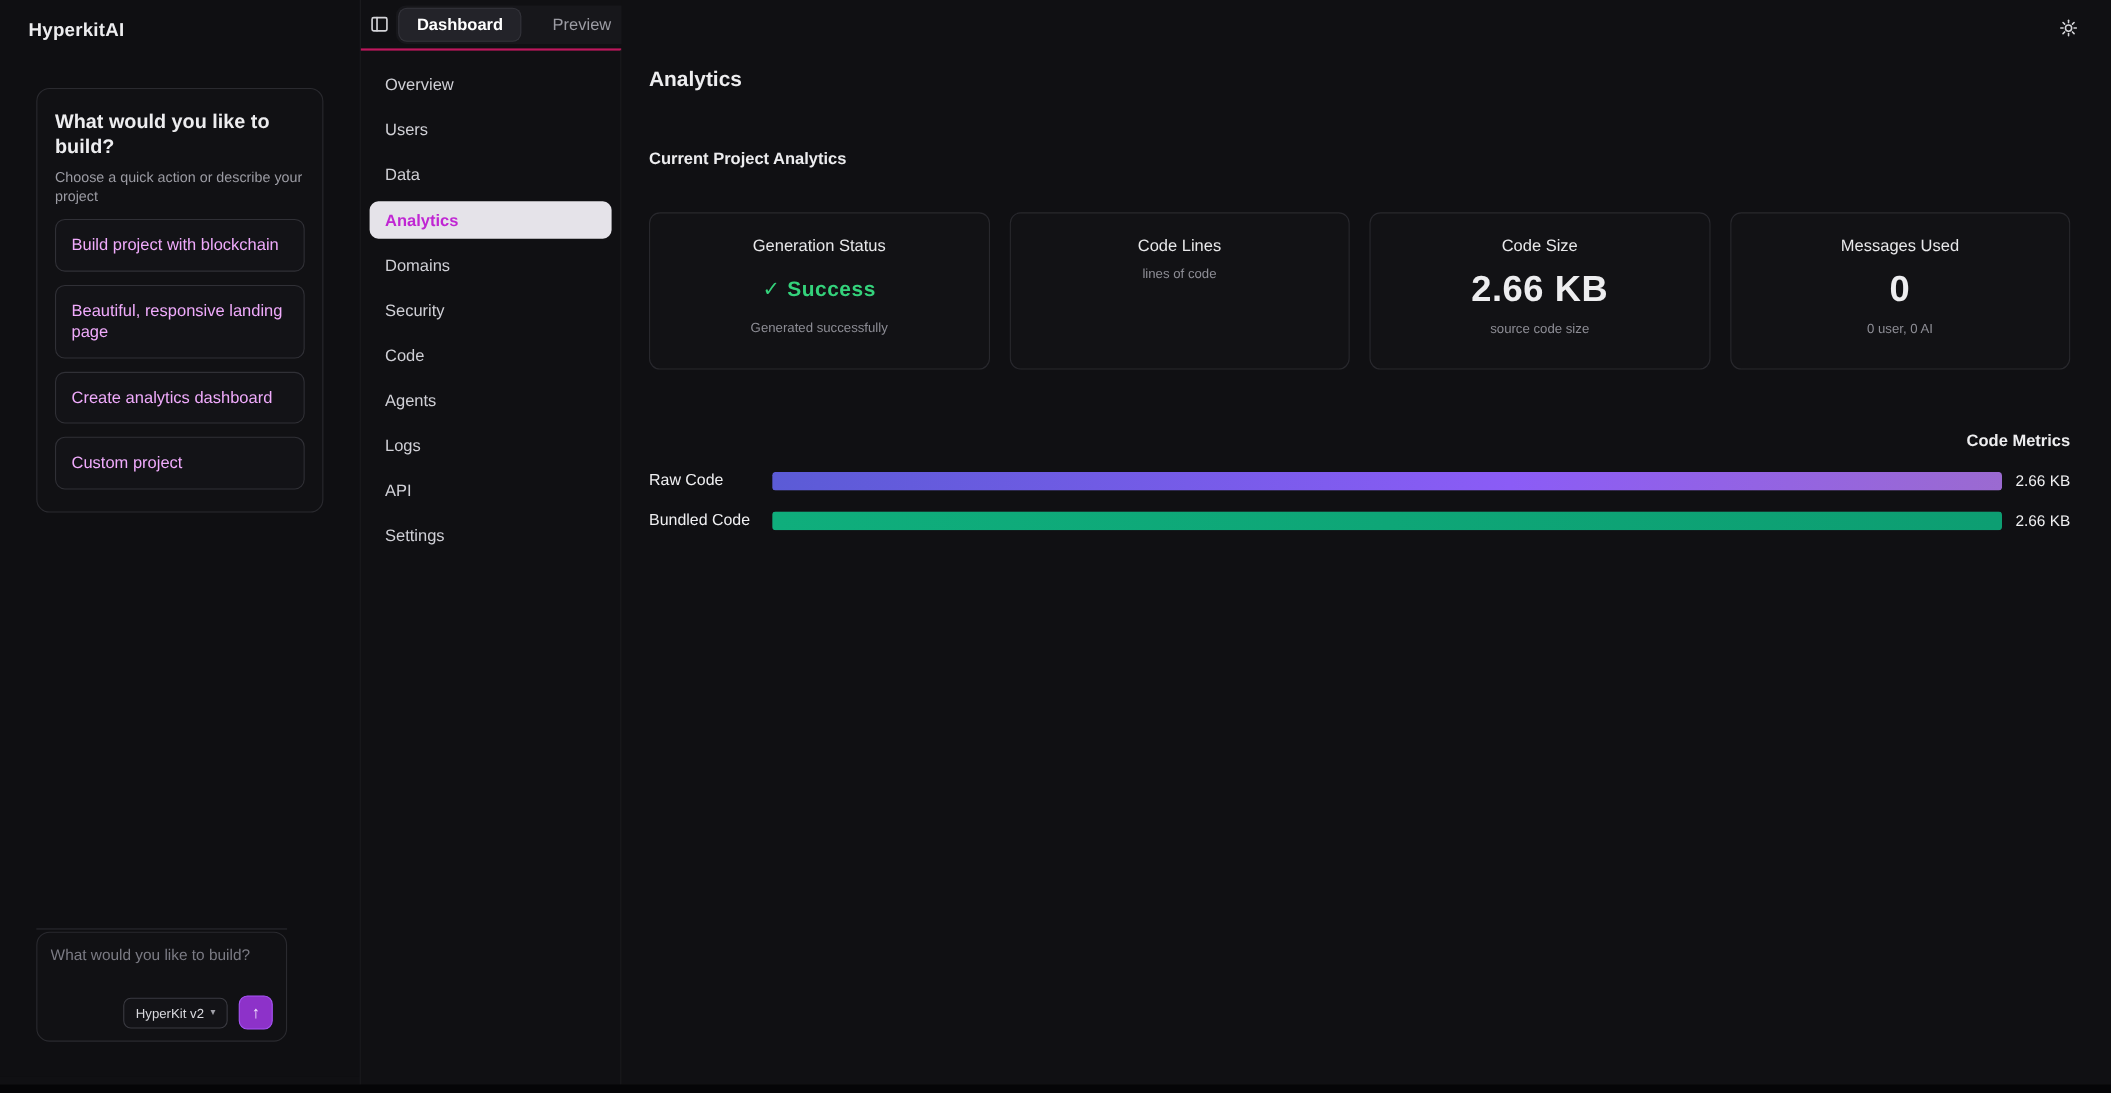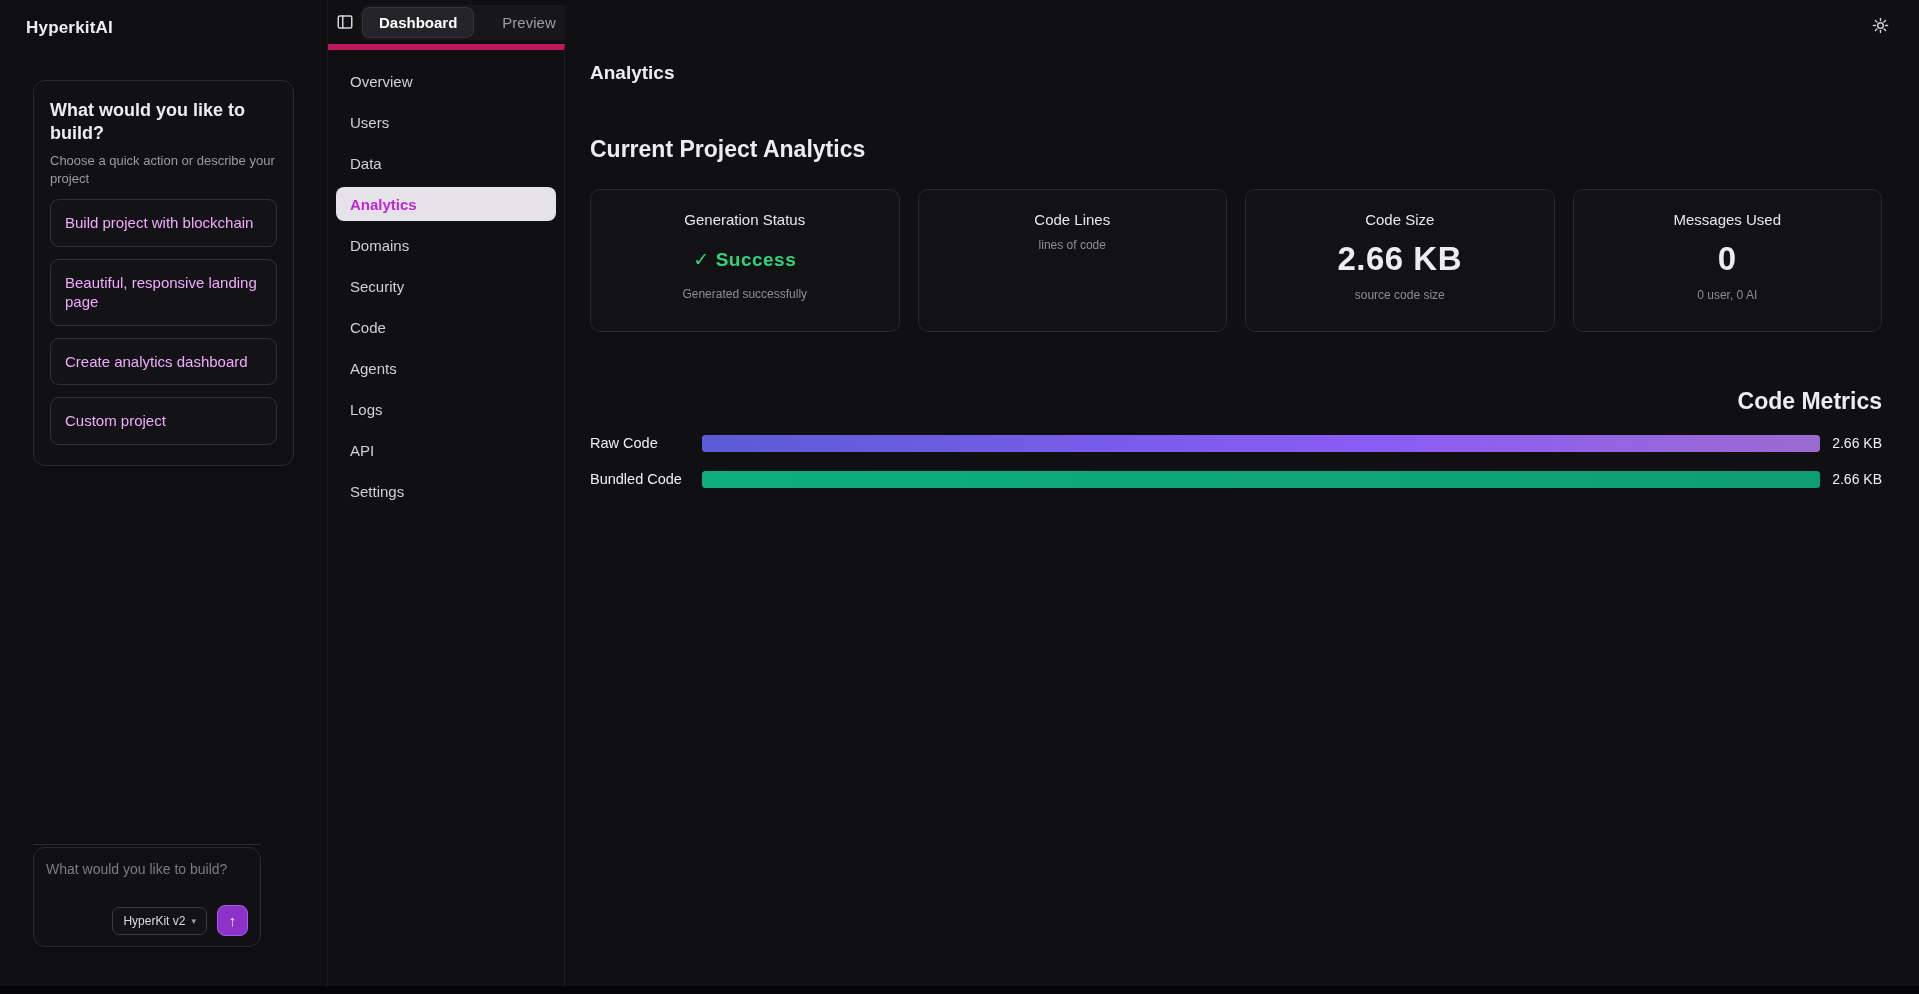--- a/index.html
+++ b/index.html
@@ -112,21 +112,21 @@
     border-radius:7px;
     cursor:pointer;
   }
   .seg-tab.active {
     background:#232329;
     color:#ffffff;
     font-weight:bold;
     box-shadow:0 0 0 1px #34343b;
   }
   .nav-panel {
-    border-top:6px solid #be185d;
+    border-top:2px solid #be185d;
     padding:14px 8px 0 8px;
     height:calc(100% - 44px);
     background:#101013;
     border-right:1px solid #1d1d21;
   }
   .nav-item {
     height:34px;
     display:flex; align-items:center;
     padding:0 14px;
     margin-bottom:7px;
@@ -148,25 +148,25 @@
   }
   .theme-toggle {
     position:absolute; top:8px; right:22px;
     width:34px; height:34px;
     border:none; background:transparent; cursor:pointer;
     display:flex; align-items:center; justify-content:center;
     color:#d4d4d8;
   }
   .main-inner { padding:62px 37px 0 25px; }
   .page-title { font-size:19px; font-weight:bold; }
-  .section-title { font-size:23px; font-weight:bold; margin-top:52px; }
+  .section-title { font-size:15px; font-weight:bold; margin-top:52px; }
   .section-title.metrics { margin-top:56px;text-align:right; }
 
   .cards-row {
-    margin-top:26px;
+    margin-top:40px;
     display:grid;
     grid-template-columns:repeat(4,1fr);
     gap:18px;
   }
   .stat-card {
     height:143px;
     border:1px solid #28282d;
     border-radius:10px;
     background:#121215;
     text-align:center;

